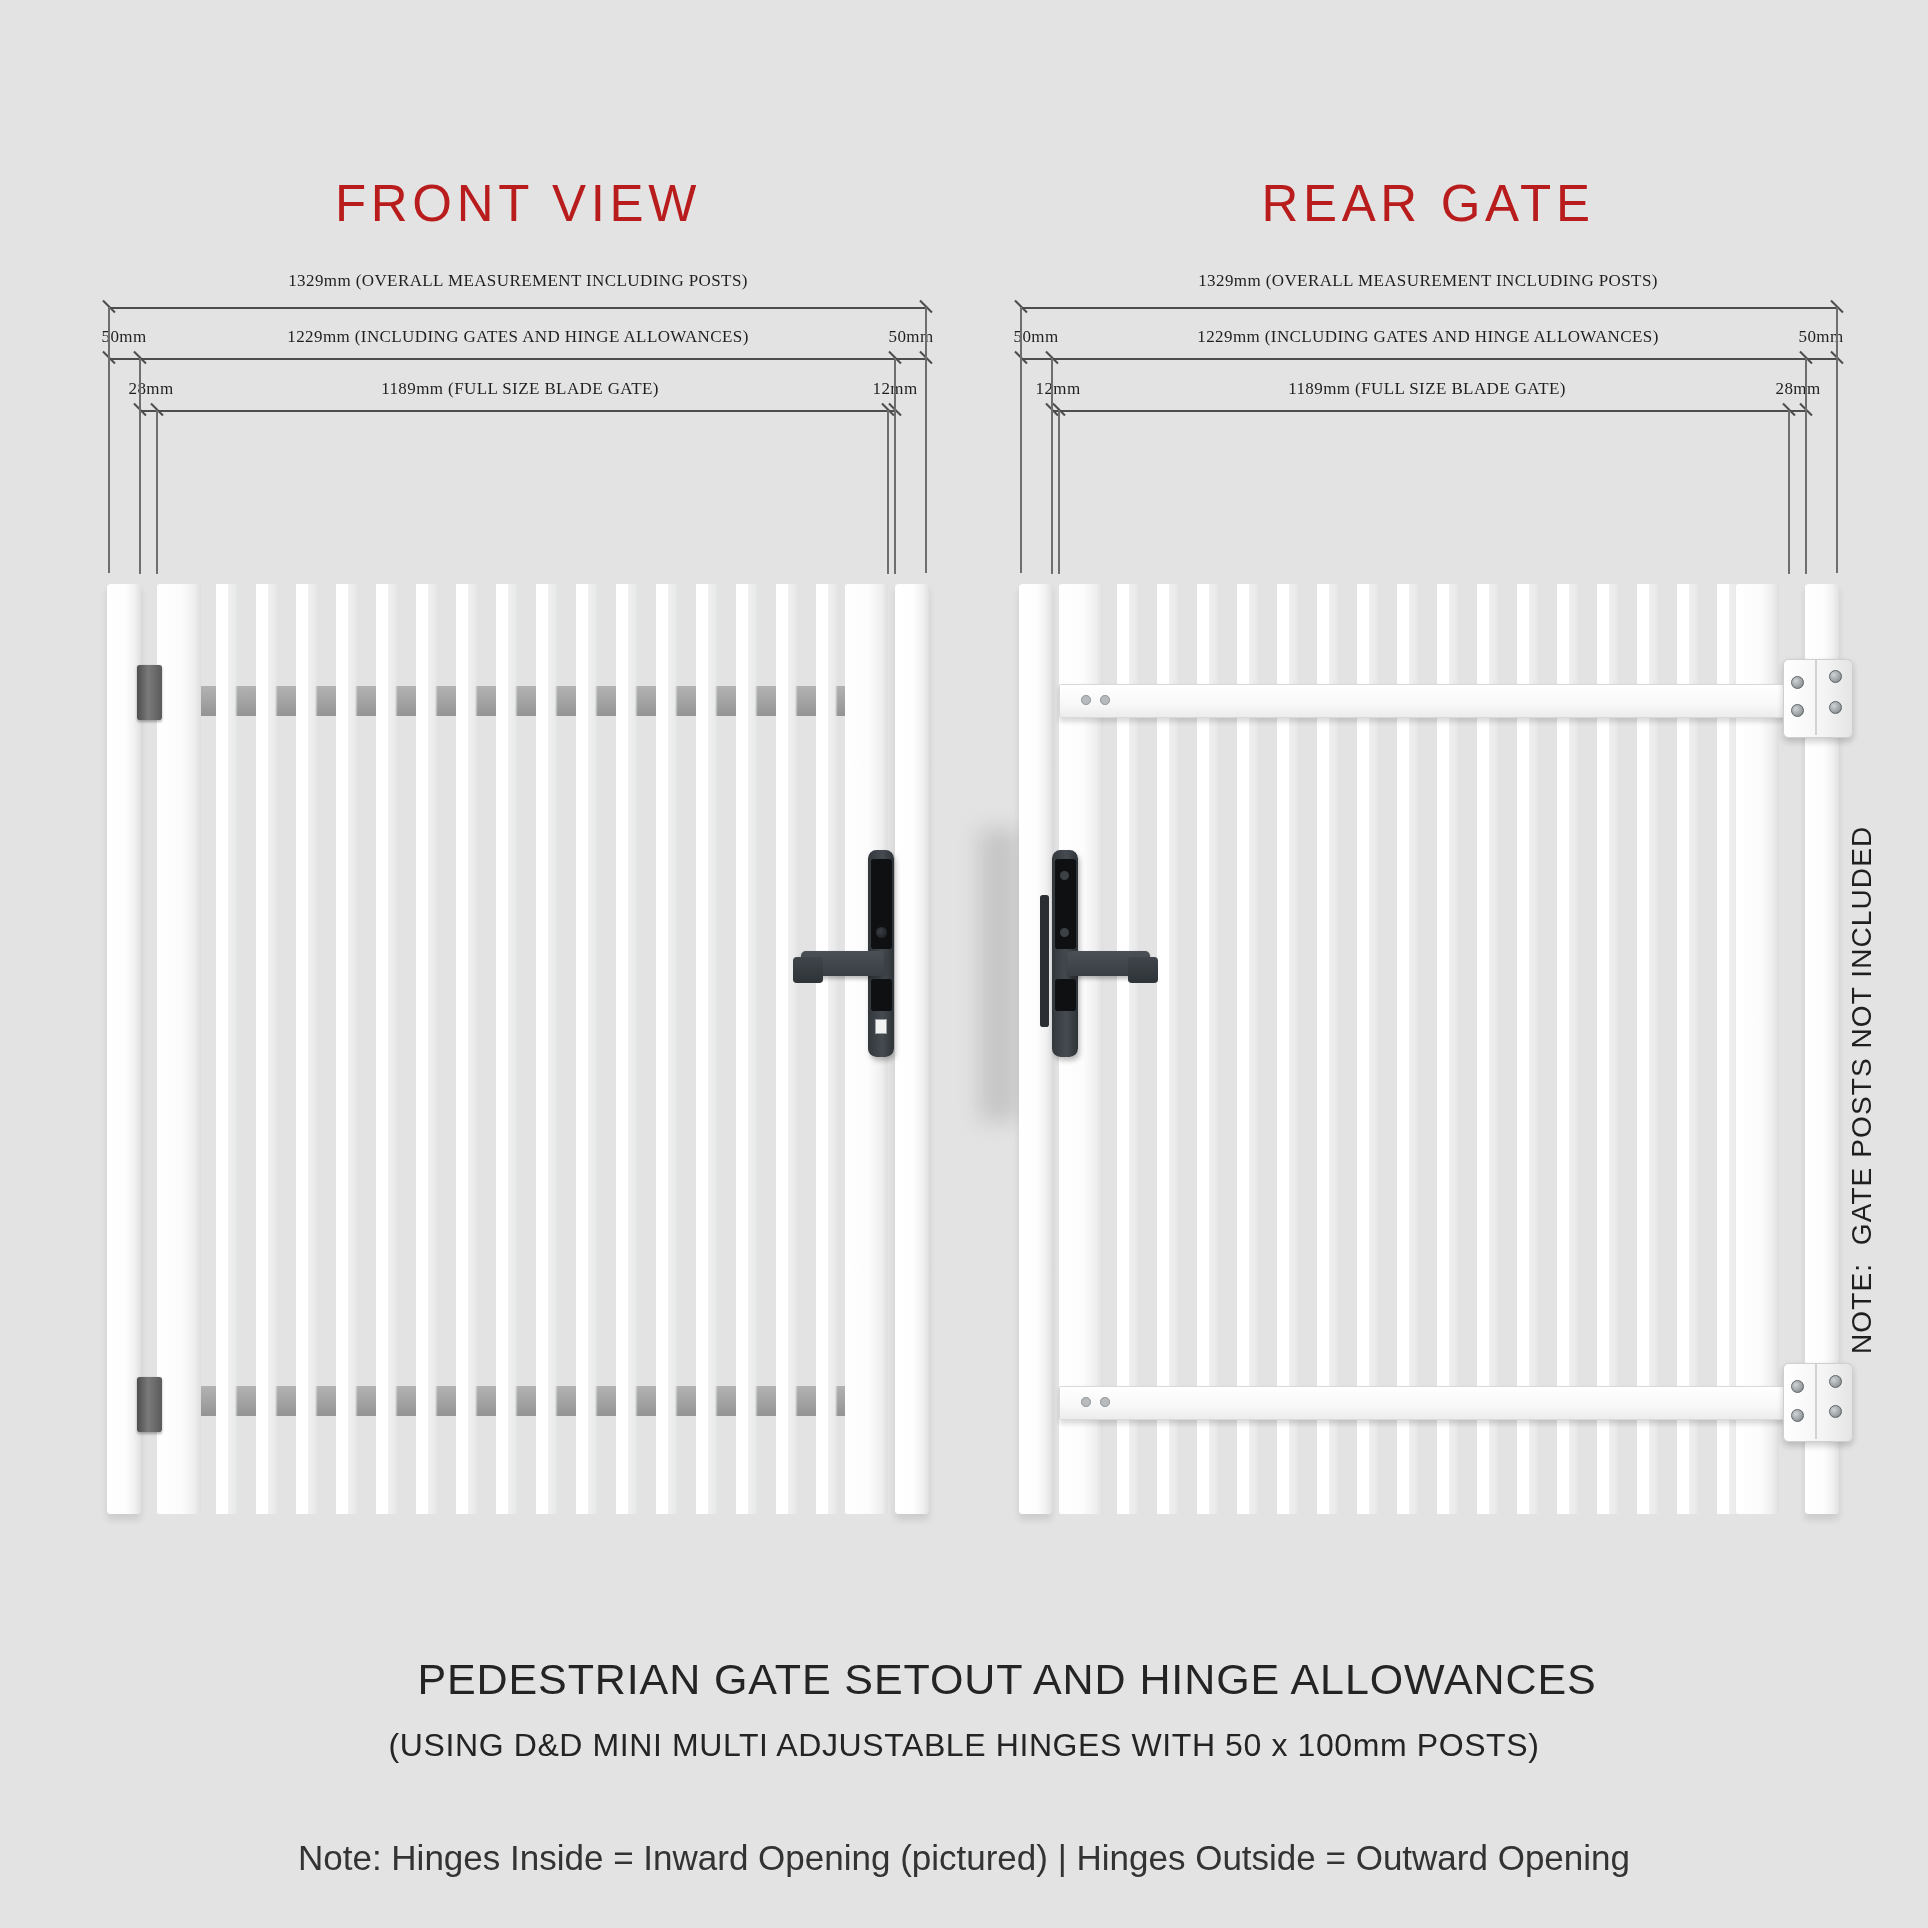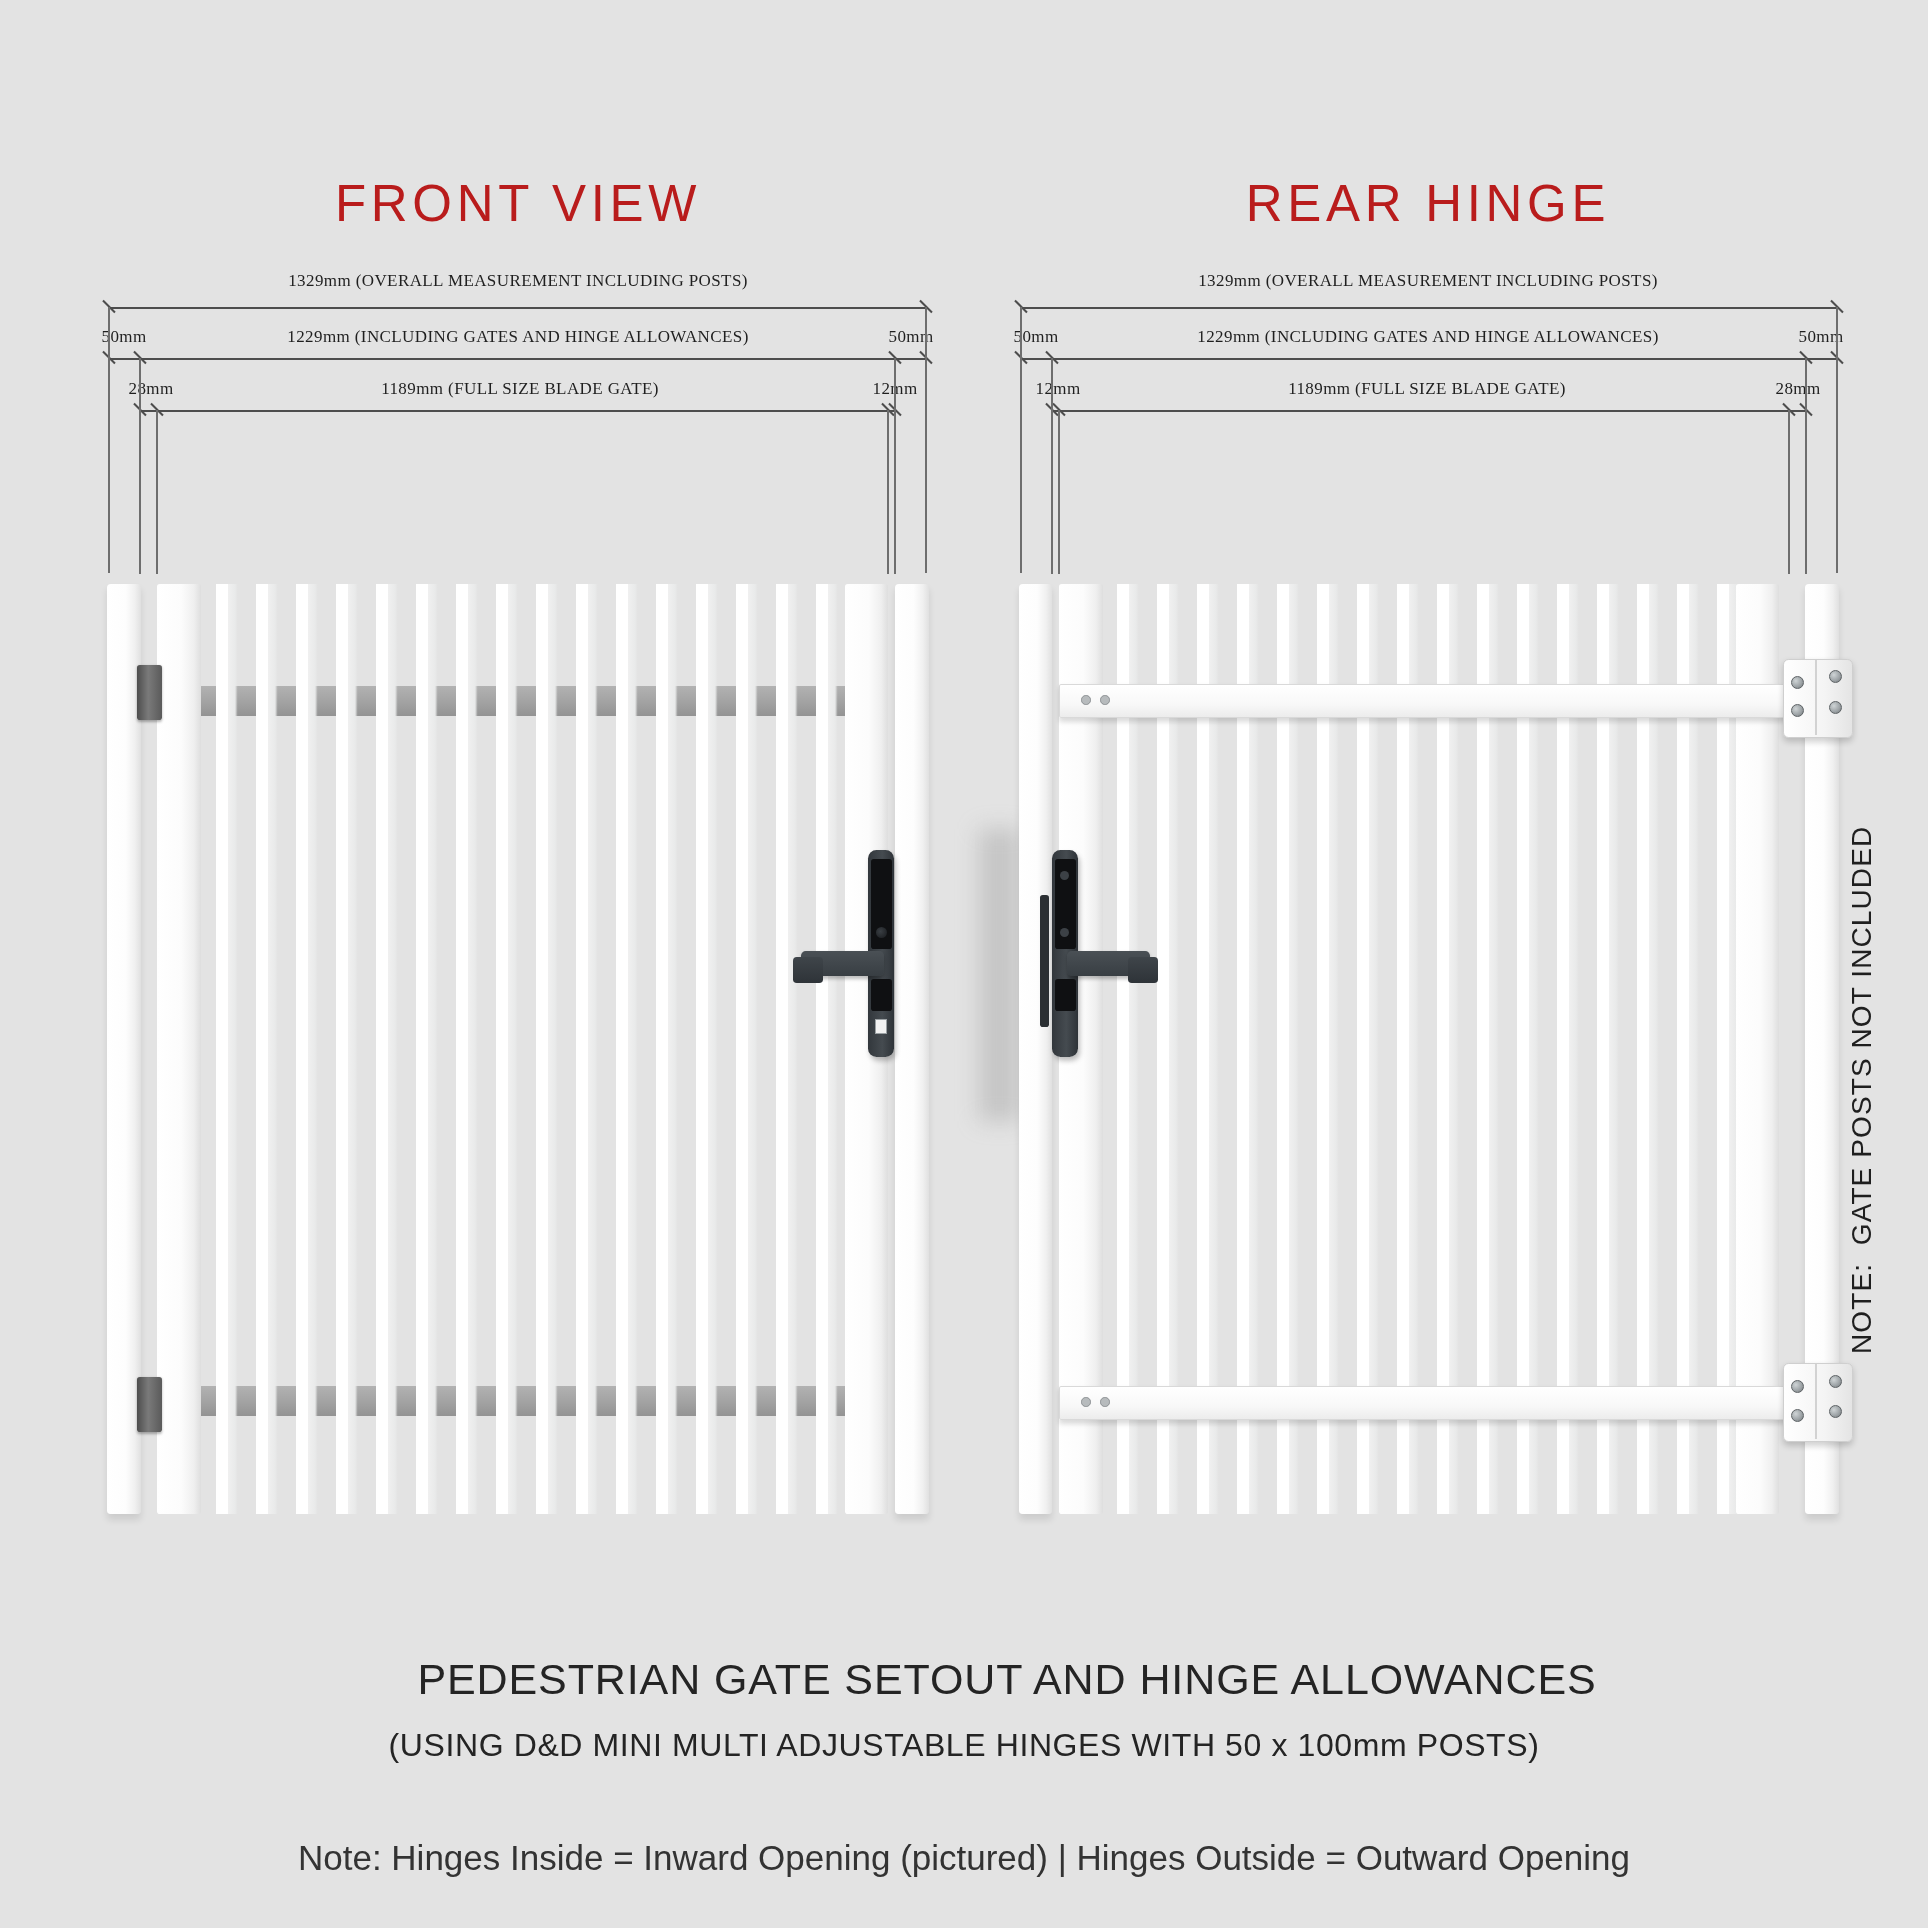--- a/index.html
+++ b/index.html
@@ -24,21 +24,21 @@
   .latch-insert{position:absolute;width:21px;background:#0f1012;border-radius:2.8px;}
   .latch-bar{position:absolute;height:24.5px;background:linear-gradient(180deg,#4a5055,#383e43);border-radius:4.7px;box-shadow:0 2.8px 3.8px rgba(0,0,0,.25);}
   .latch-end{position:absolute;width:30px;height:26px;background:linear-gradient(180deg,#3f454a,#2e3338);border-radius:3.8px;}
   .footer-line{position:absolute;left:0;width:1928px;text-align:center;color:#242424;}
   .vnote{position:absolute;transform-origin:0 0;transform:rotate(-90deg);font-size:28px;letter-spacing:1.1px;color:#1f1f1f;white-space:pre;}
 </style>
 </head>
 <body>
 
 <div class="view-title" style="left:518px;top:174px;">FRONT VIEW</div>
-<div class="view-title" style="left:1428px;top:174px;">REAR HINGE</div>
+<div class="view-title" style="left:1428px;top:174px;">REAR GATE</div>
 
 <div>
   <div class="dlabel" style="left:518px;top:271px;">1329mm (OVERALL MEASUREMENT INCLUDING POSTS)</div>
   <div class="dline" style="left:109px;top:307px;width:816px;"></div>
 
   <div class="dlabel" style="left:124px;top:327px;">50mm</div>
   <div class="dlabel" style="left:518px;top:327px;">1229mm (INCLUDING GATES AND HINGE ALLOWANCES)</div>
   <div class="dlabel" style="left:911px;top:327px;">50mm</div>
   <div class="dline" style="left:109px;top:358px;width:816px;"></div>
 

